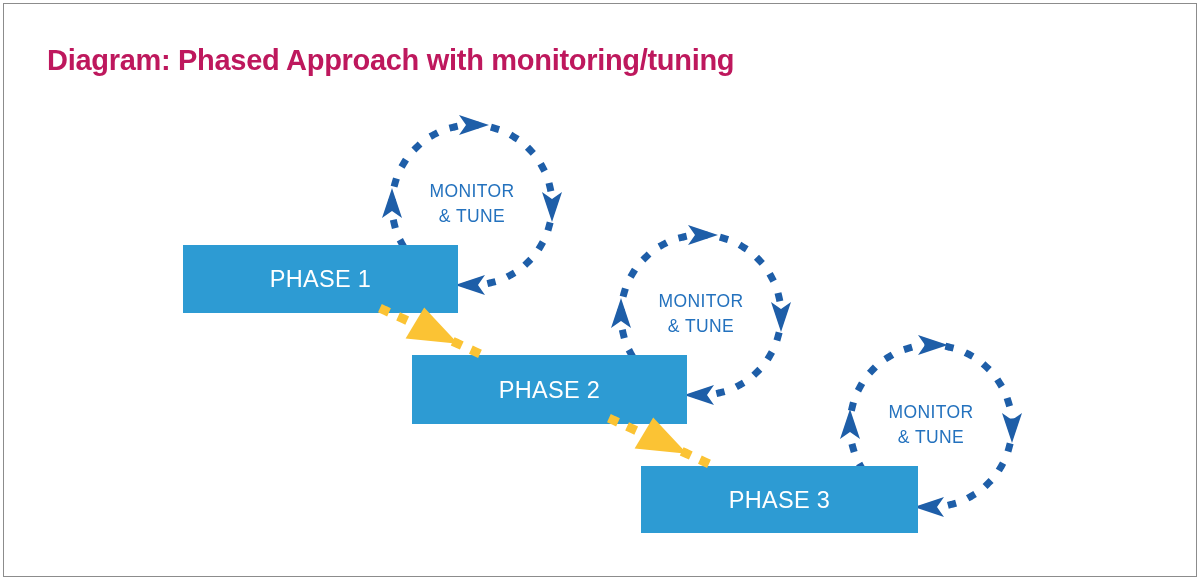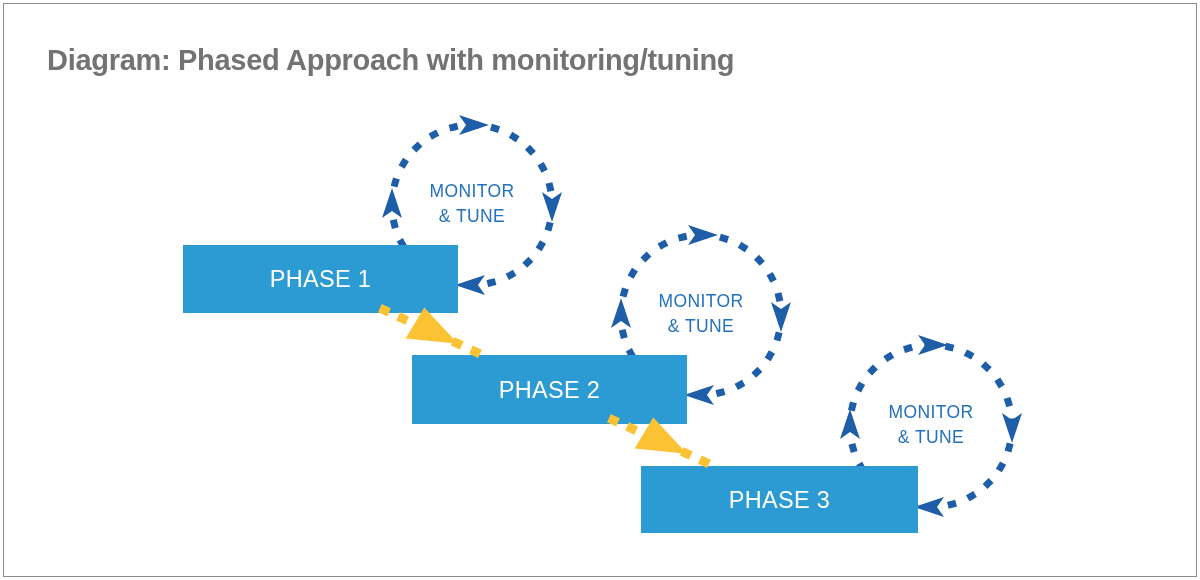--- a/index.html
+++ b/index.html
@@ -43,21 +43,21 @@
   .loop-label {
     font-size: 17.5px;
     letter-spacing: 0.4px;
   }
 </style>
 </head>
 <body>
 
 <div class="canvas">
   <div class="frame" style="border-color: rgb(140, 140, 140);"></div>
-  <div class="title" style="color: #737373; text-align: center;">Diagram: Phased Approach with monitoring/tuning</div>
+  <div class="title" style="color: #be185d; text-align: center;">Diagram: Phased Approach with monitoring/tuning</div>
   <svg class="diagram-svg" viewBox="0 0 1200 580" xmlns="http://www.w3.org/2000/svg">
       <circle cx="472" cy="205" r="80" fill="none" stroke="#1e5ea8" stroke-width="7" stroke-dasharray="1.5 19.5" stroke-linecap="square"></circle>
       <polygon points="17,0 -13,-10 -6,0 -13,10" transform="translate(472,125) rotate(0)" fill="#1e5ea8"></polygon>
       <polygon points="17,0 -13,-10 -6,0 -13,10" transform="translate(552,205) rotate(90)" fill="#1e5ea8"></polygon>
       <polygon points="17,0 -13,-10 -6,0 -13,10" transform="translate(472,285) rotate(180)" fill="#1e5ea8"></polygon>
       <polygon points="17,0 -13,-10 -6,0 -13,10" transform="translate(392,205) rotate(270)" fill="#1e5ea8"></polygon>
       <text x="472" y="197" text-anchor="middle" fill="#2472be" class="loop-label">MONITOR</text>
       <text x="472" y="222" text-anchor="middle" fill="#2472be" class="loop-label">&amp; TUNE</text>
       <circle cx="701" cy="315" r="80" fill="none" stroke="#1e5ea8" stroke-width="7" stroke-dasharray="1.5 19.5" stroke-linecap="square"></circle>
       <polygon points="17,0 -13,-10 -6,0 -13,10" transform="translate(701,235) rotate(0)" fill="#1e5ea8"></polygon>

